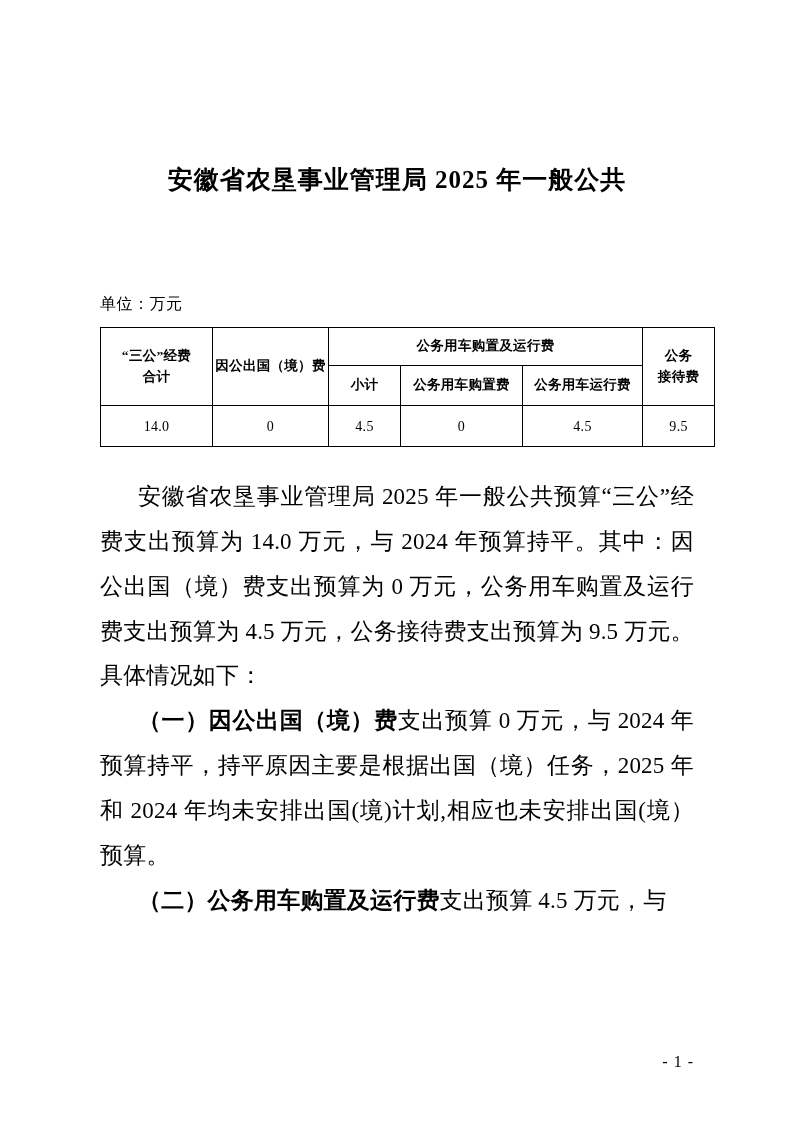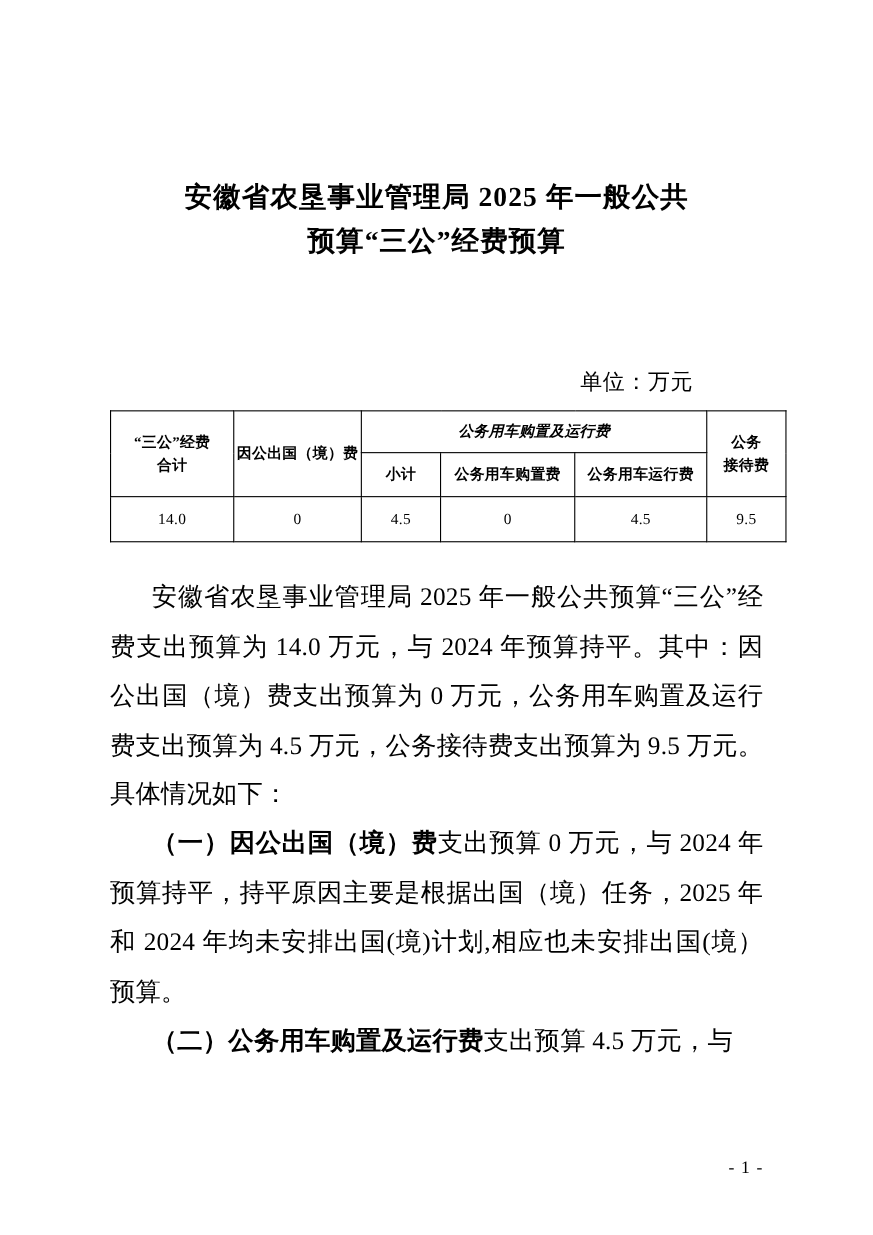--- a/index.html
+++ b/index.html
@@ -38,22 +38,22 @@
   .section-heading {
     margin: 0;
     font-size: 19px;
     font-weight: bold;
     line-height: 1.8;
     text-indent: 38px;
     letter-spacing: 0.4px;
   }
   .h1-spacer { height: 54px; }
   .unit-line {
-    text-align: right;
-    font-size: 20px;
+    text-align: left;
+    font-size: 16px;
     margin-top: 40px;
     margin-right: 64px;
     letter-spacing: 0.5px;
   }
   table.budget {
     border-collapse: collapse;
     margin-top: 12px;
     width: 596px;
     table-layout: fixed;
   }
@@ -61,21 +61,21 @@
     border: 1px solid #000000;
     text-align: center;
     vertical-align: middle;
     font-size: 13.5px;
     font-weight: bold;
     padding: 3px 2px;
     line-height: 1.5;
     letter-spacing: 0.3px;
   }
   table.budget td.hdr-tall { height: 66px; }
-  table.budget td.grp { height: 31px; font-style: italic; }
+  table.budget td.grp { height: 31px; }
   table.budget td.sub { height: 33px; }
   table.budget td.val {
     height: 34px;
     font-weight: normal;
     font-size: 14px;
     font-family: "Liberation Serif", "DejaVu Serif", serif;
   }
   .col1 { width: 112px; }
   .col2 { width: 116px; }
   .col3 { width: 72px; }
@@ -102,21 +102,20 @@
     letter-spacing: 1px;
   }
 </style>
 </head>
 <body>
 
 <div class="page">
 
   <h1 class="doc-title">
     <span>安徽省农垦事业管理局 2025 年一般公共</span>
-    <span class="line2">预算“三公”经费预算</span>
   </h1>
 
   <div class="h1-spacer"></div>
 
 
   <div class="unit-line">单位：万元</div>
 
   <table class="budget">
     <colgroup>
       <col class="col1">

